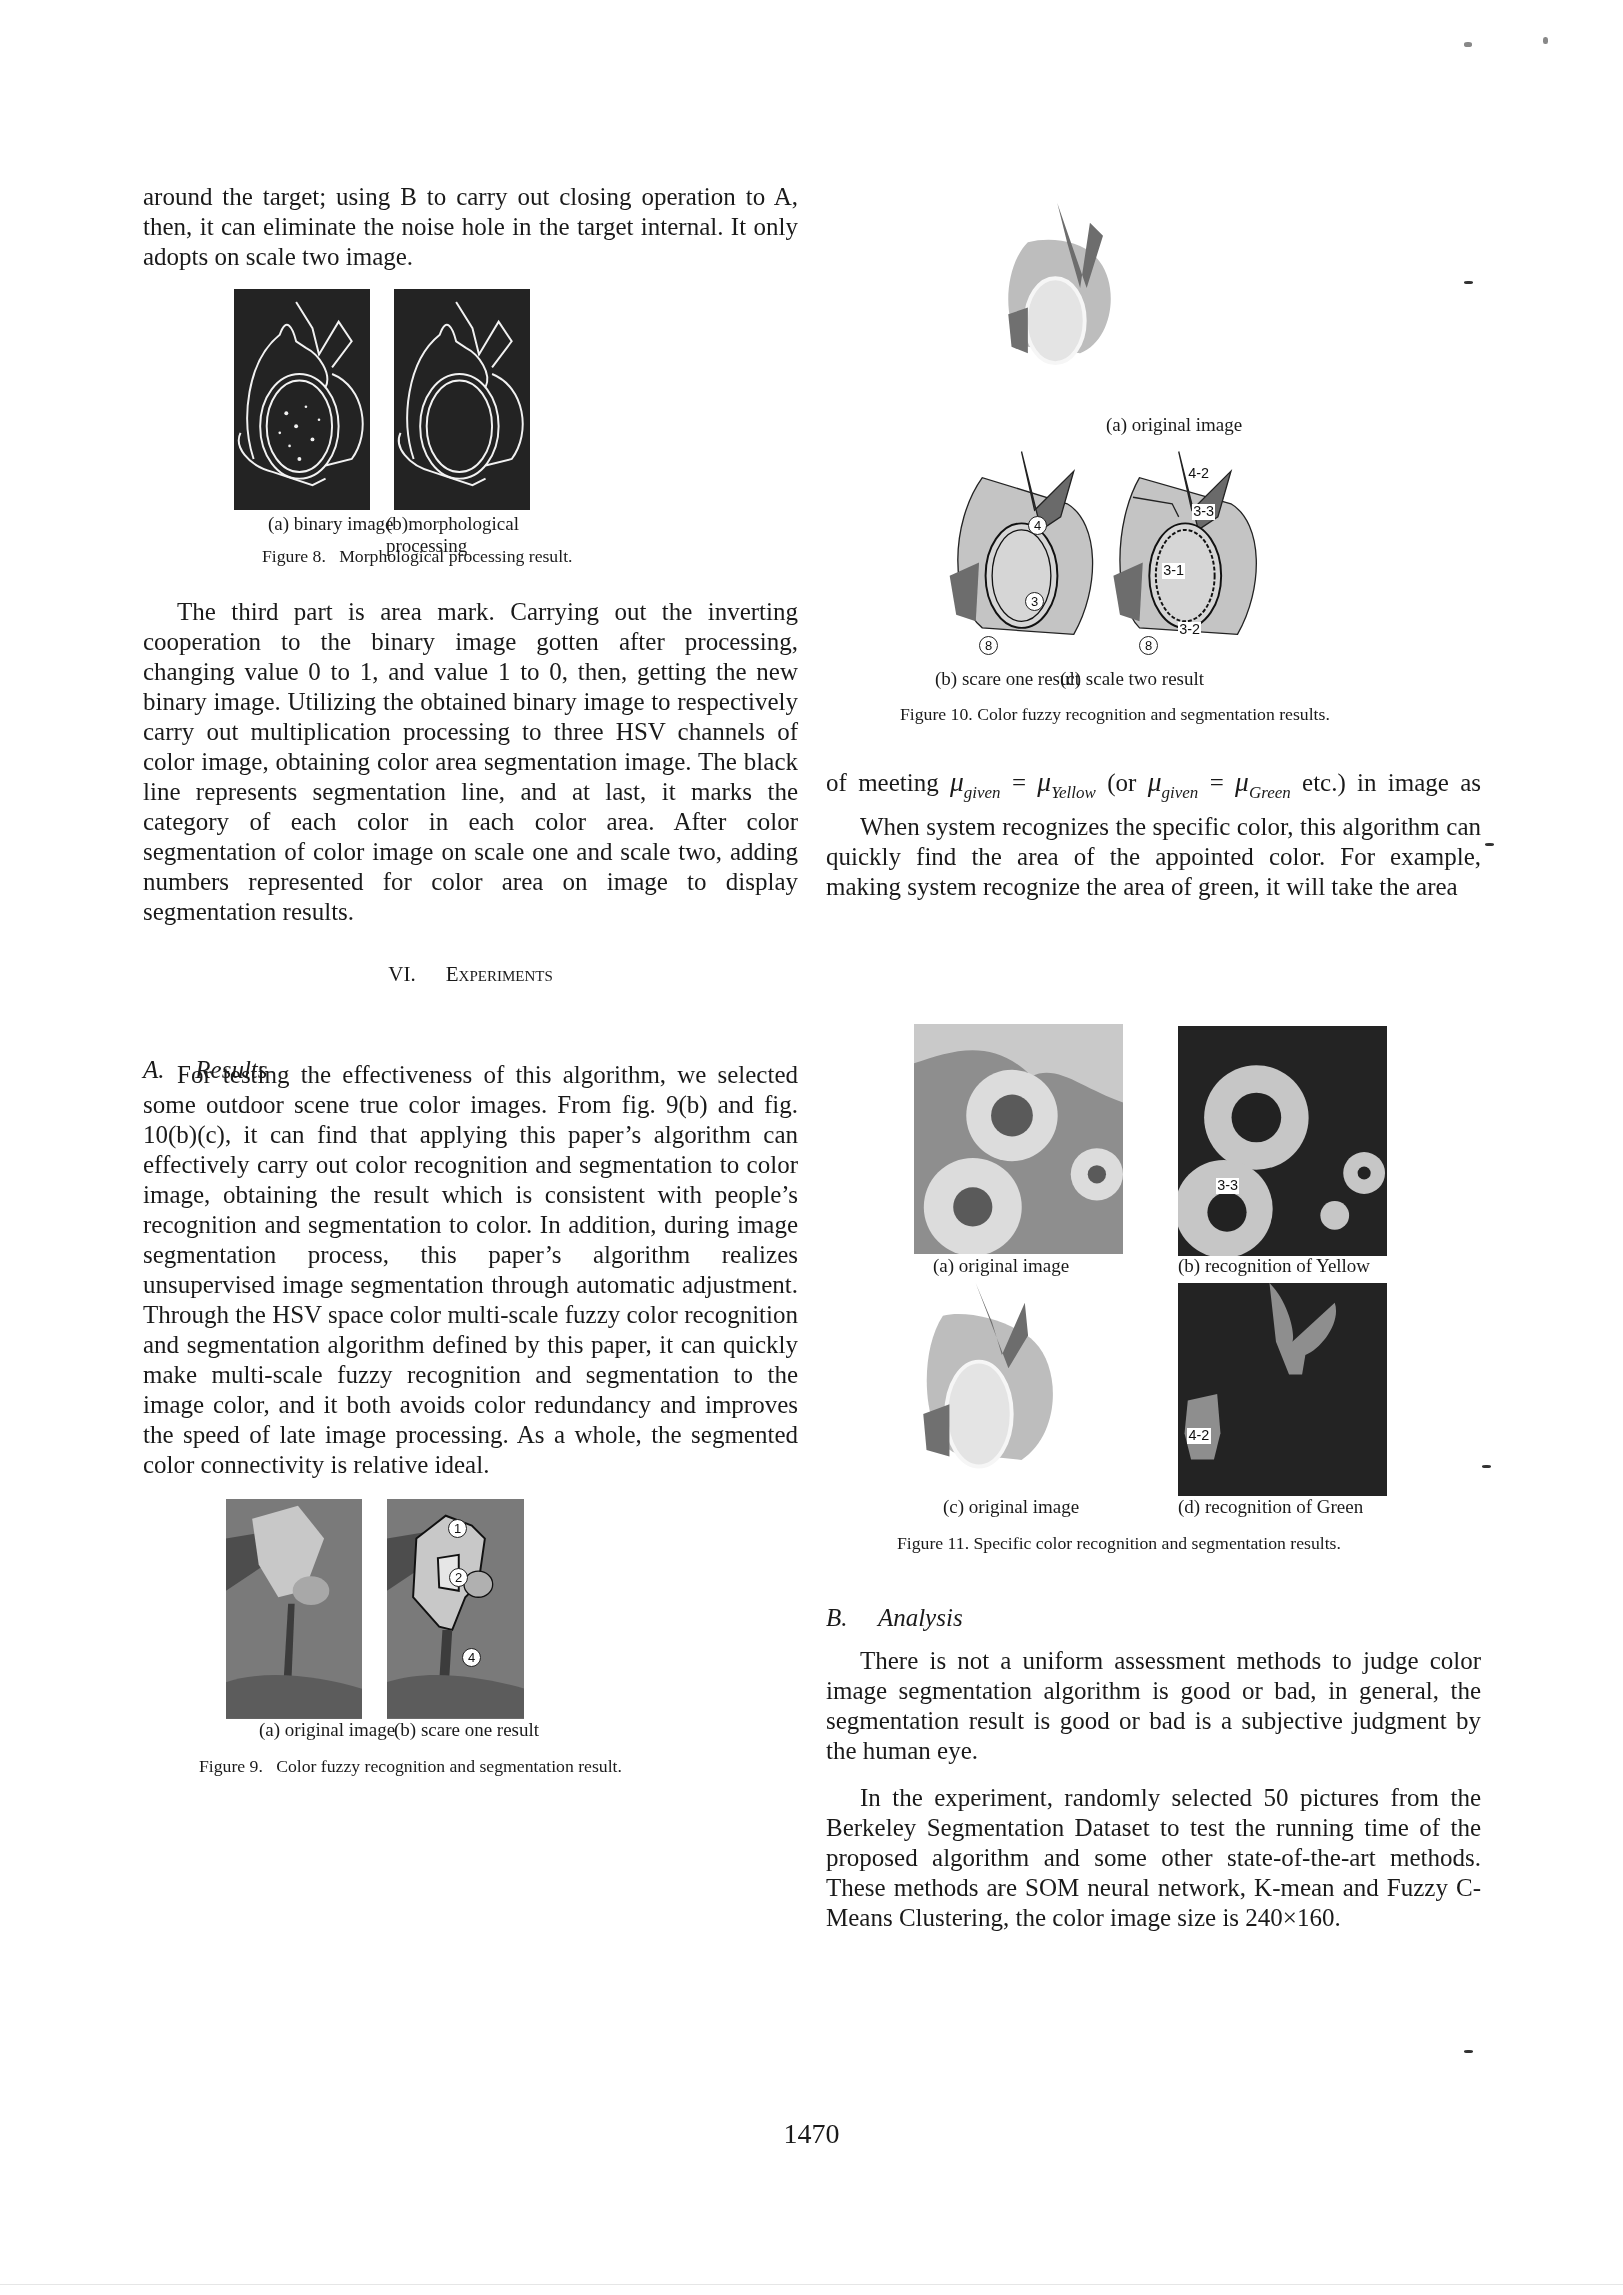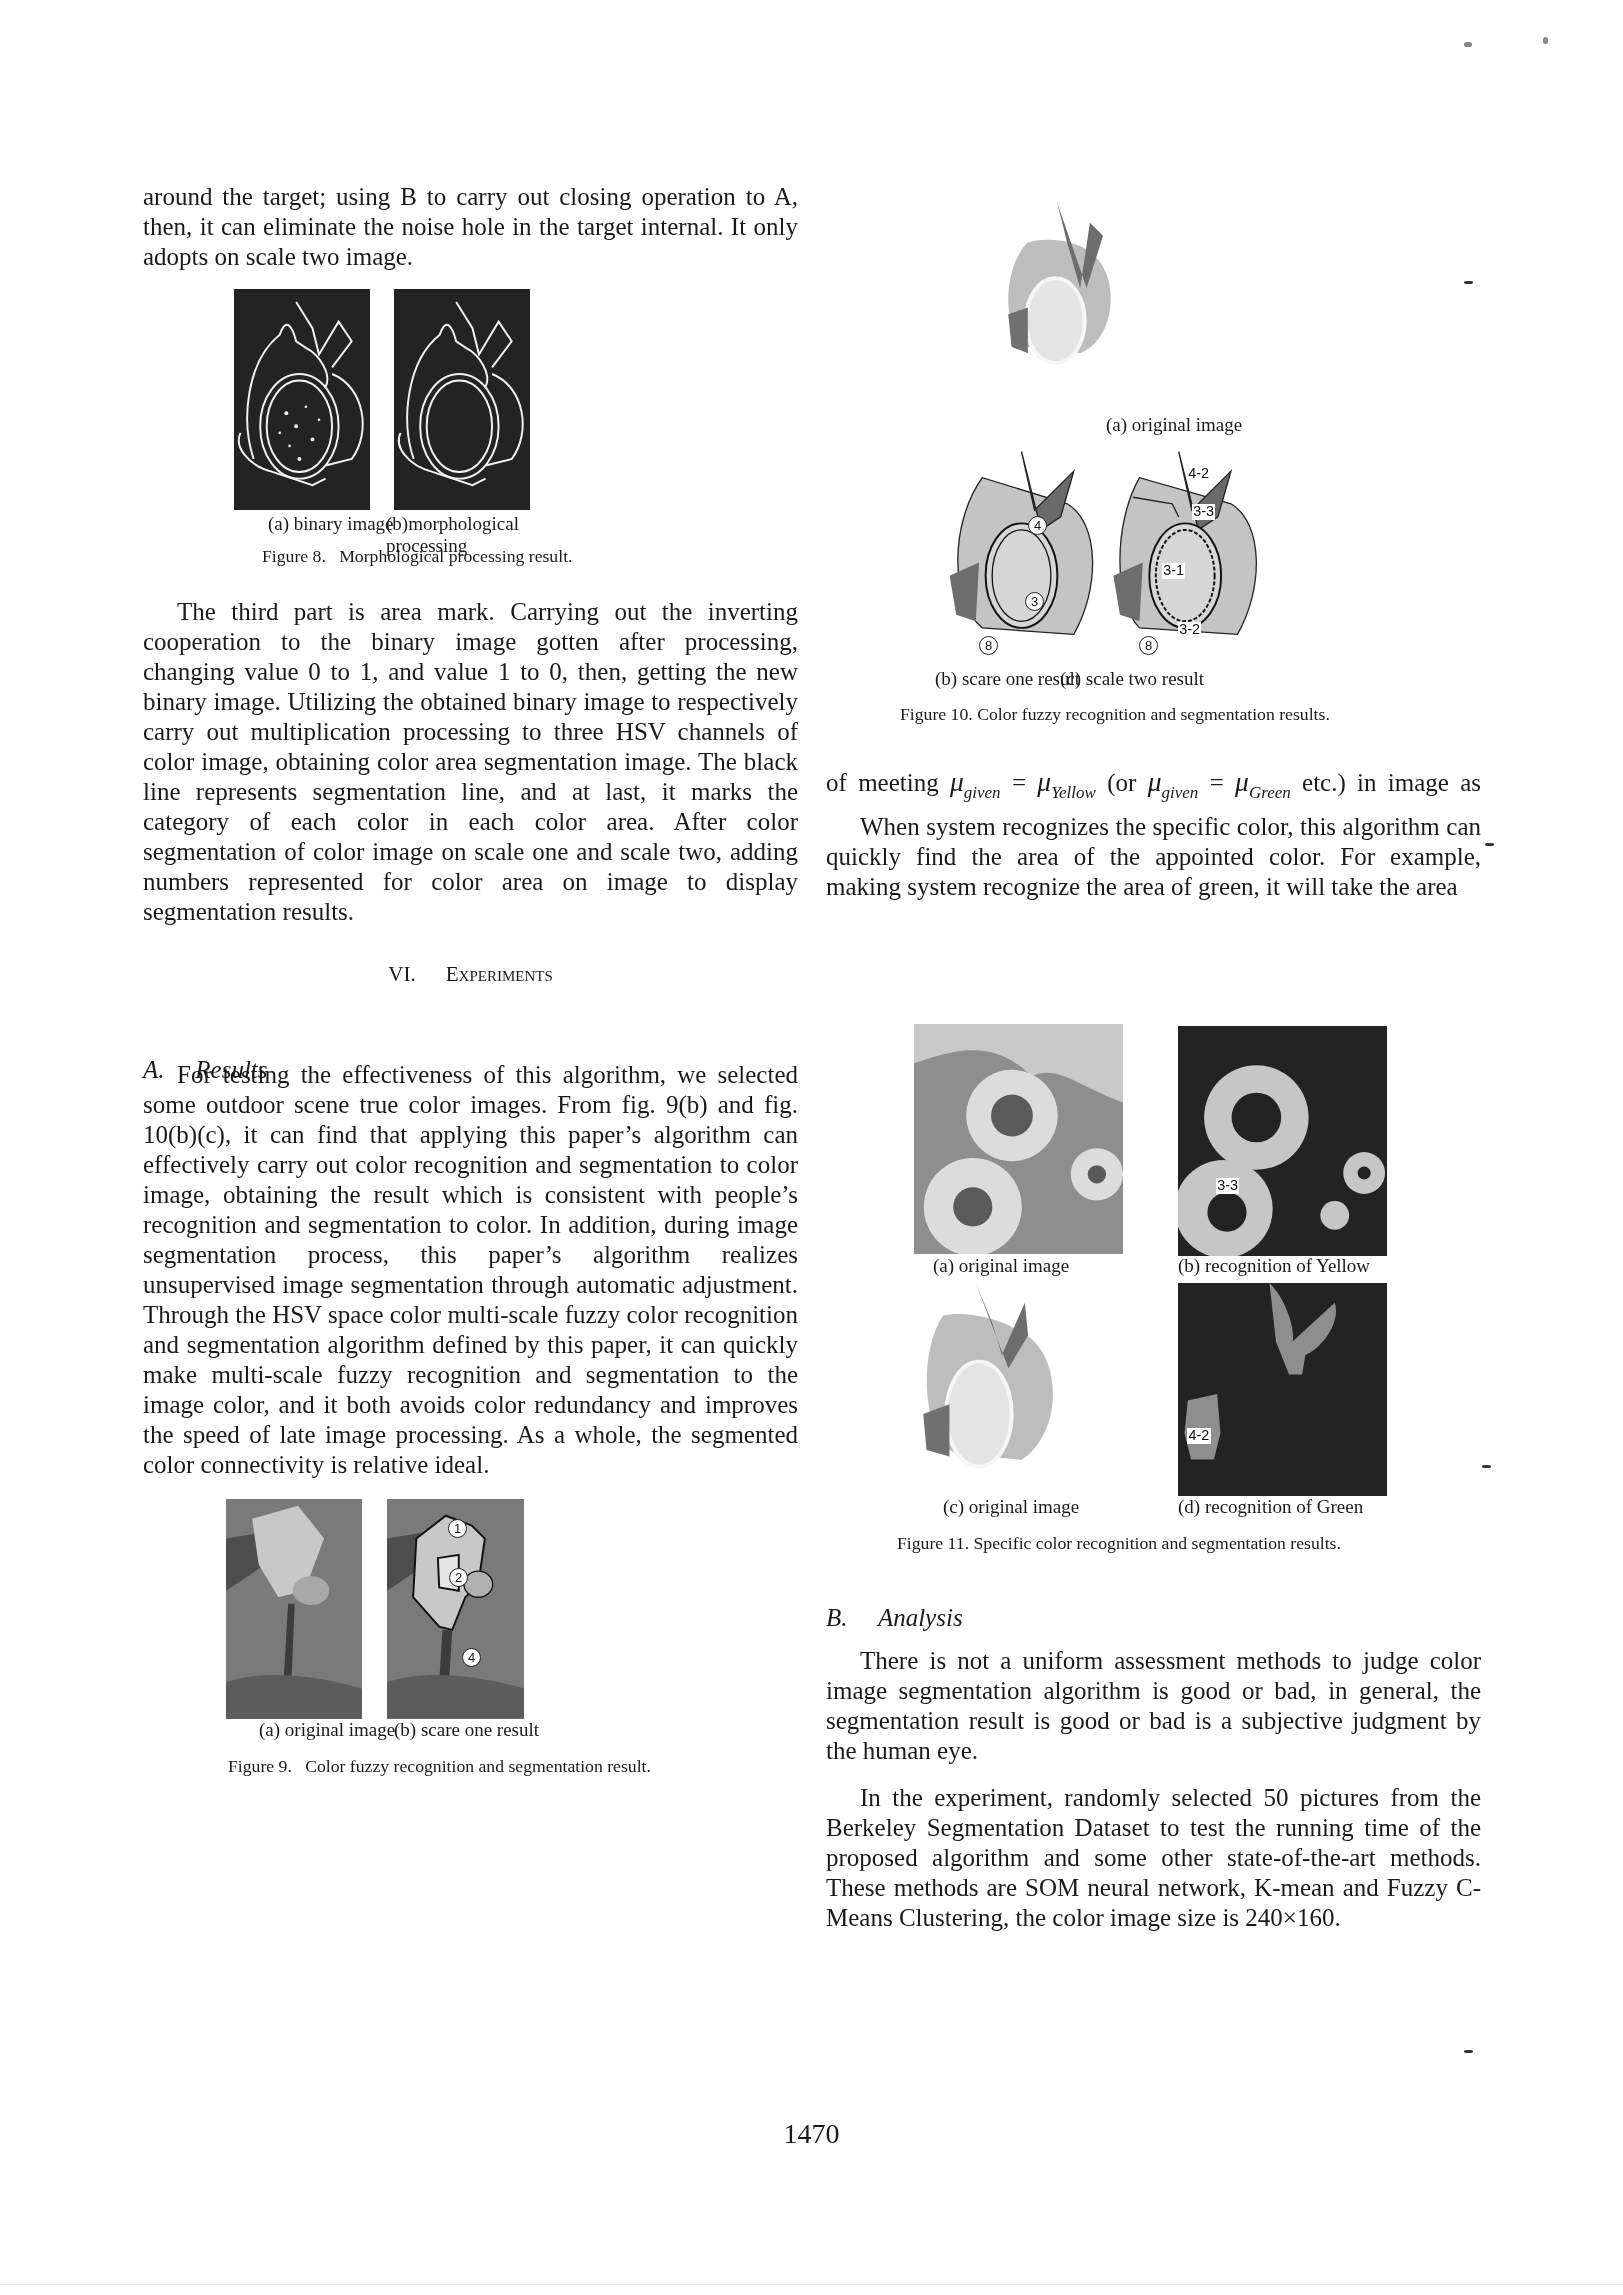--- a/index.html
+++ b/index.html
@@ -123,21 +123,21 @@
       <ellipse cx="140" cy="130" rx="22" ry="20" fill="#b0b0b0" stroke="#111" stroke-width="2"></ellipse>
       <path d="M85 200 L80 280 L95 280 L100 200 Z" fill="#3c3c3c"></path>
       <path d="M0 280 C60 260 140 270 210 290 L210 336 L0 336 Z" fill="#5c5c5c"></path>
     </svg>
     <div class="circ" style="left:61px; top:19.6px;">1</div>
     <div class="circ" style="left:62px; top:69px;">2</div>
     <div class="circ" style="left:75px; top:149px;">4</div>
   </div>
   <div class="abs sub" style="left:259px; top:1719px; width:164px; text-align:left;">(a) original image</div>
   <div class="abs sub" style="left:394px; top:1719px; width:164px; text-align:left;">(b) scare one result</div>
-  <div class="abs cap" style="left:228px; top:1756px; width:393px; text-align:left; white-space:pre;">Figure 9.   Color fuzzy recognition and segmentation result.</div>
+  <div class="abs cap" style="left:199px; top:1756px; width:393px; text-align:left; white-space:pre;">Figure 9.   Color fuzzy recognition and segmentation result.</div>
 </div>
 
 <div>
   <div class="abs" style="left:982px; top:190px; width:144px; height:196px;">
     <svg width="144" height="196" viewBox="0 0 220 300">
       <path d="M70 80 C30 120 30 220 70 240 L150 250 C200 230 210 150 180 110 C160 80 110 70 70 80 Z" fill="#bdbdbd"></path>
       <path d="M115 20 L130 80 L150 150 L165 50 L185 70 L160 150 Z" fill="#6d6d6d"></path>
       <ellipse cx="112" cy="200" rx="45" ry="65" fill="#e4e4e4" stroke="#f6f6f6" stroke-width="6"></ellipse>
       <path d="M40 190 L70 180 L70 250 L45 240 Z" fill="#707070"></path>
     </svg>

